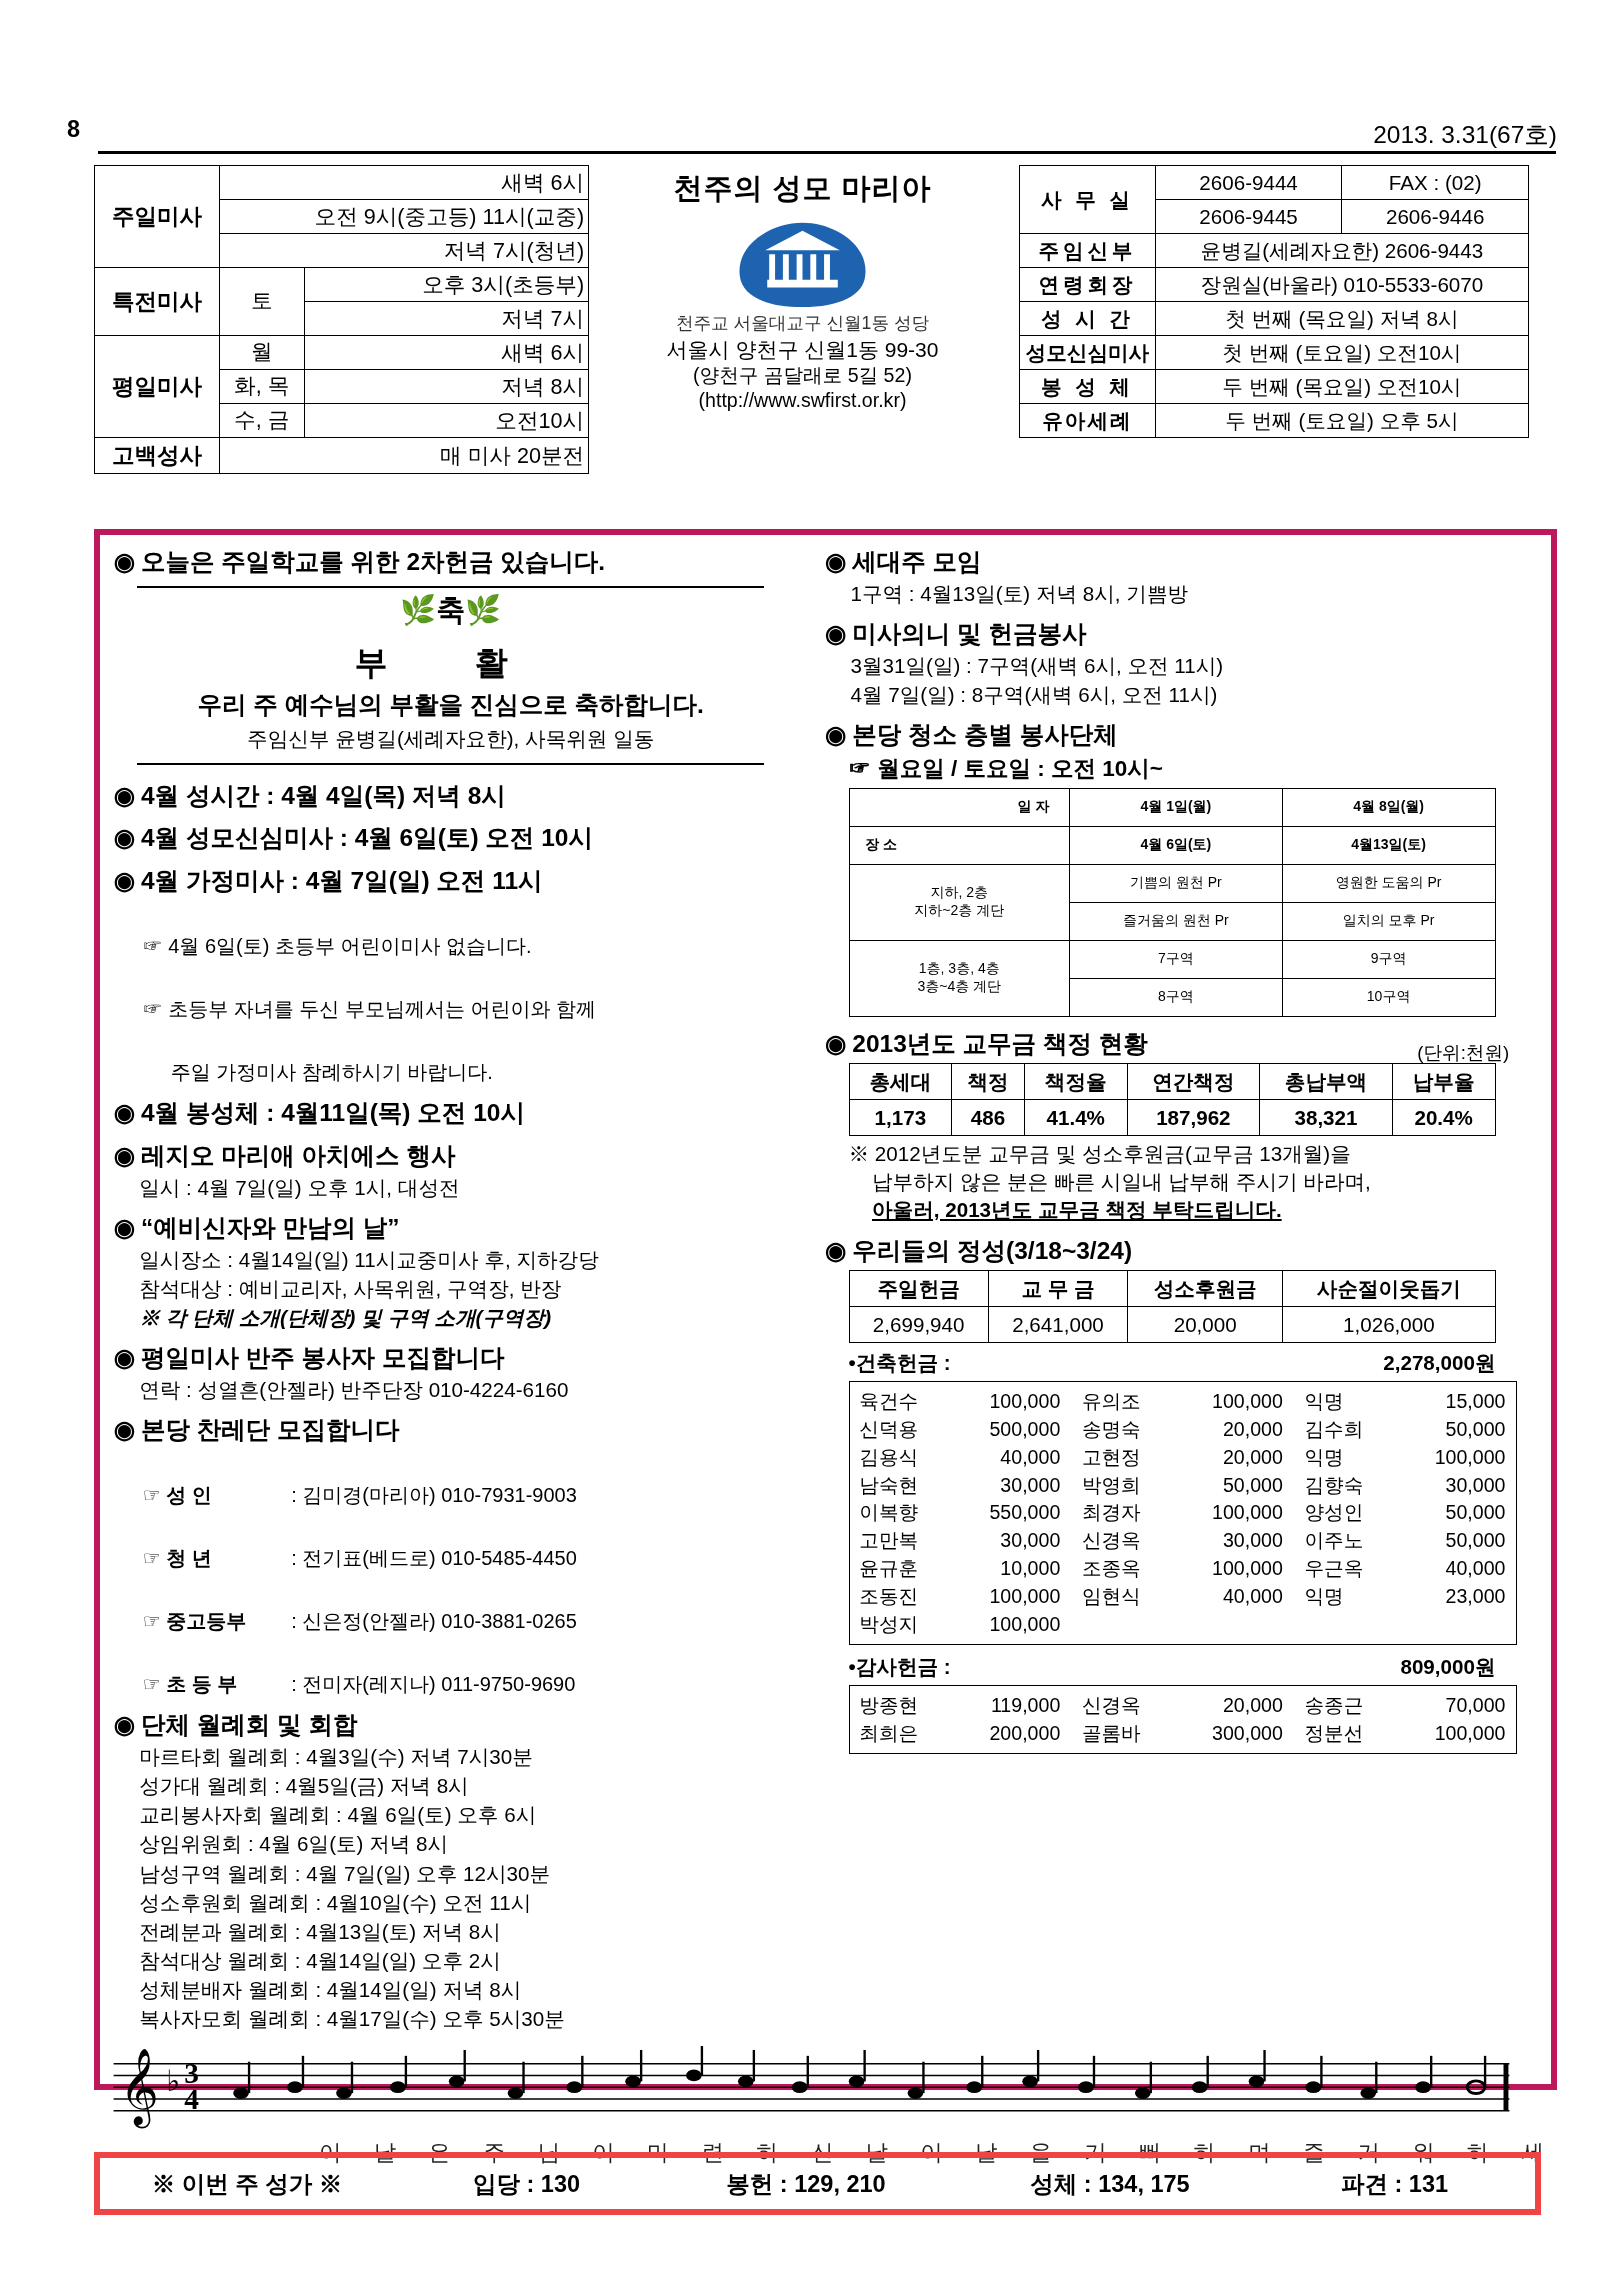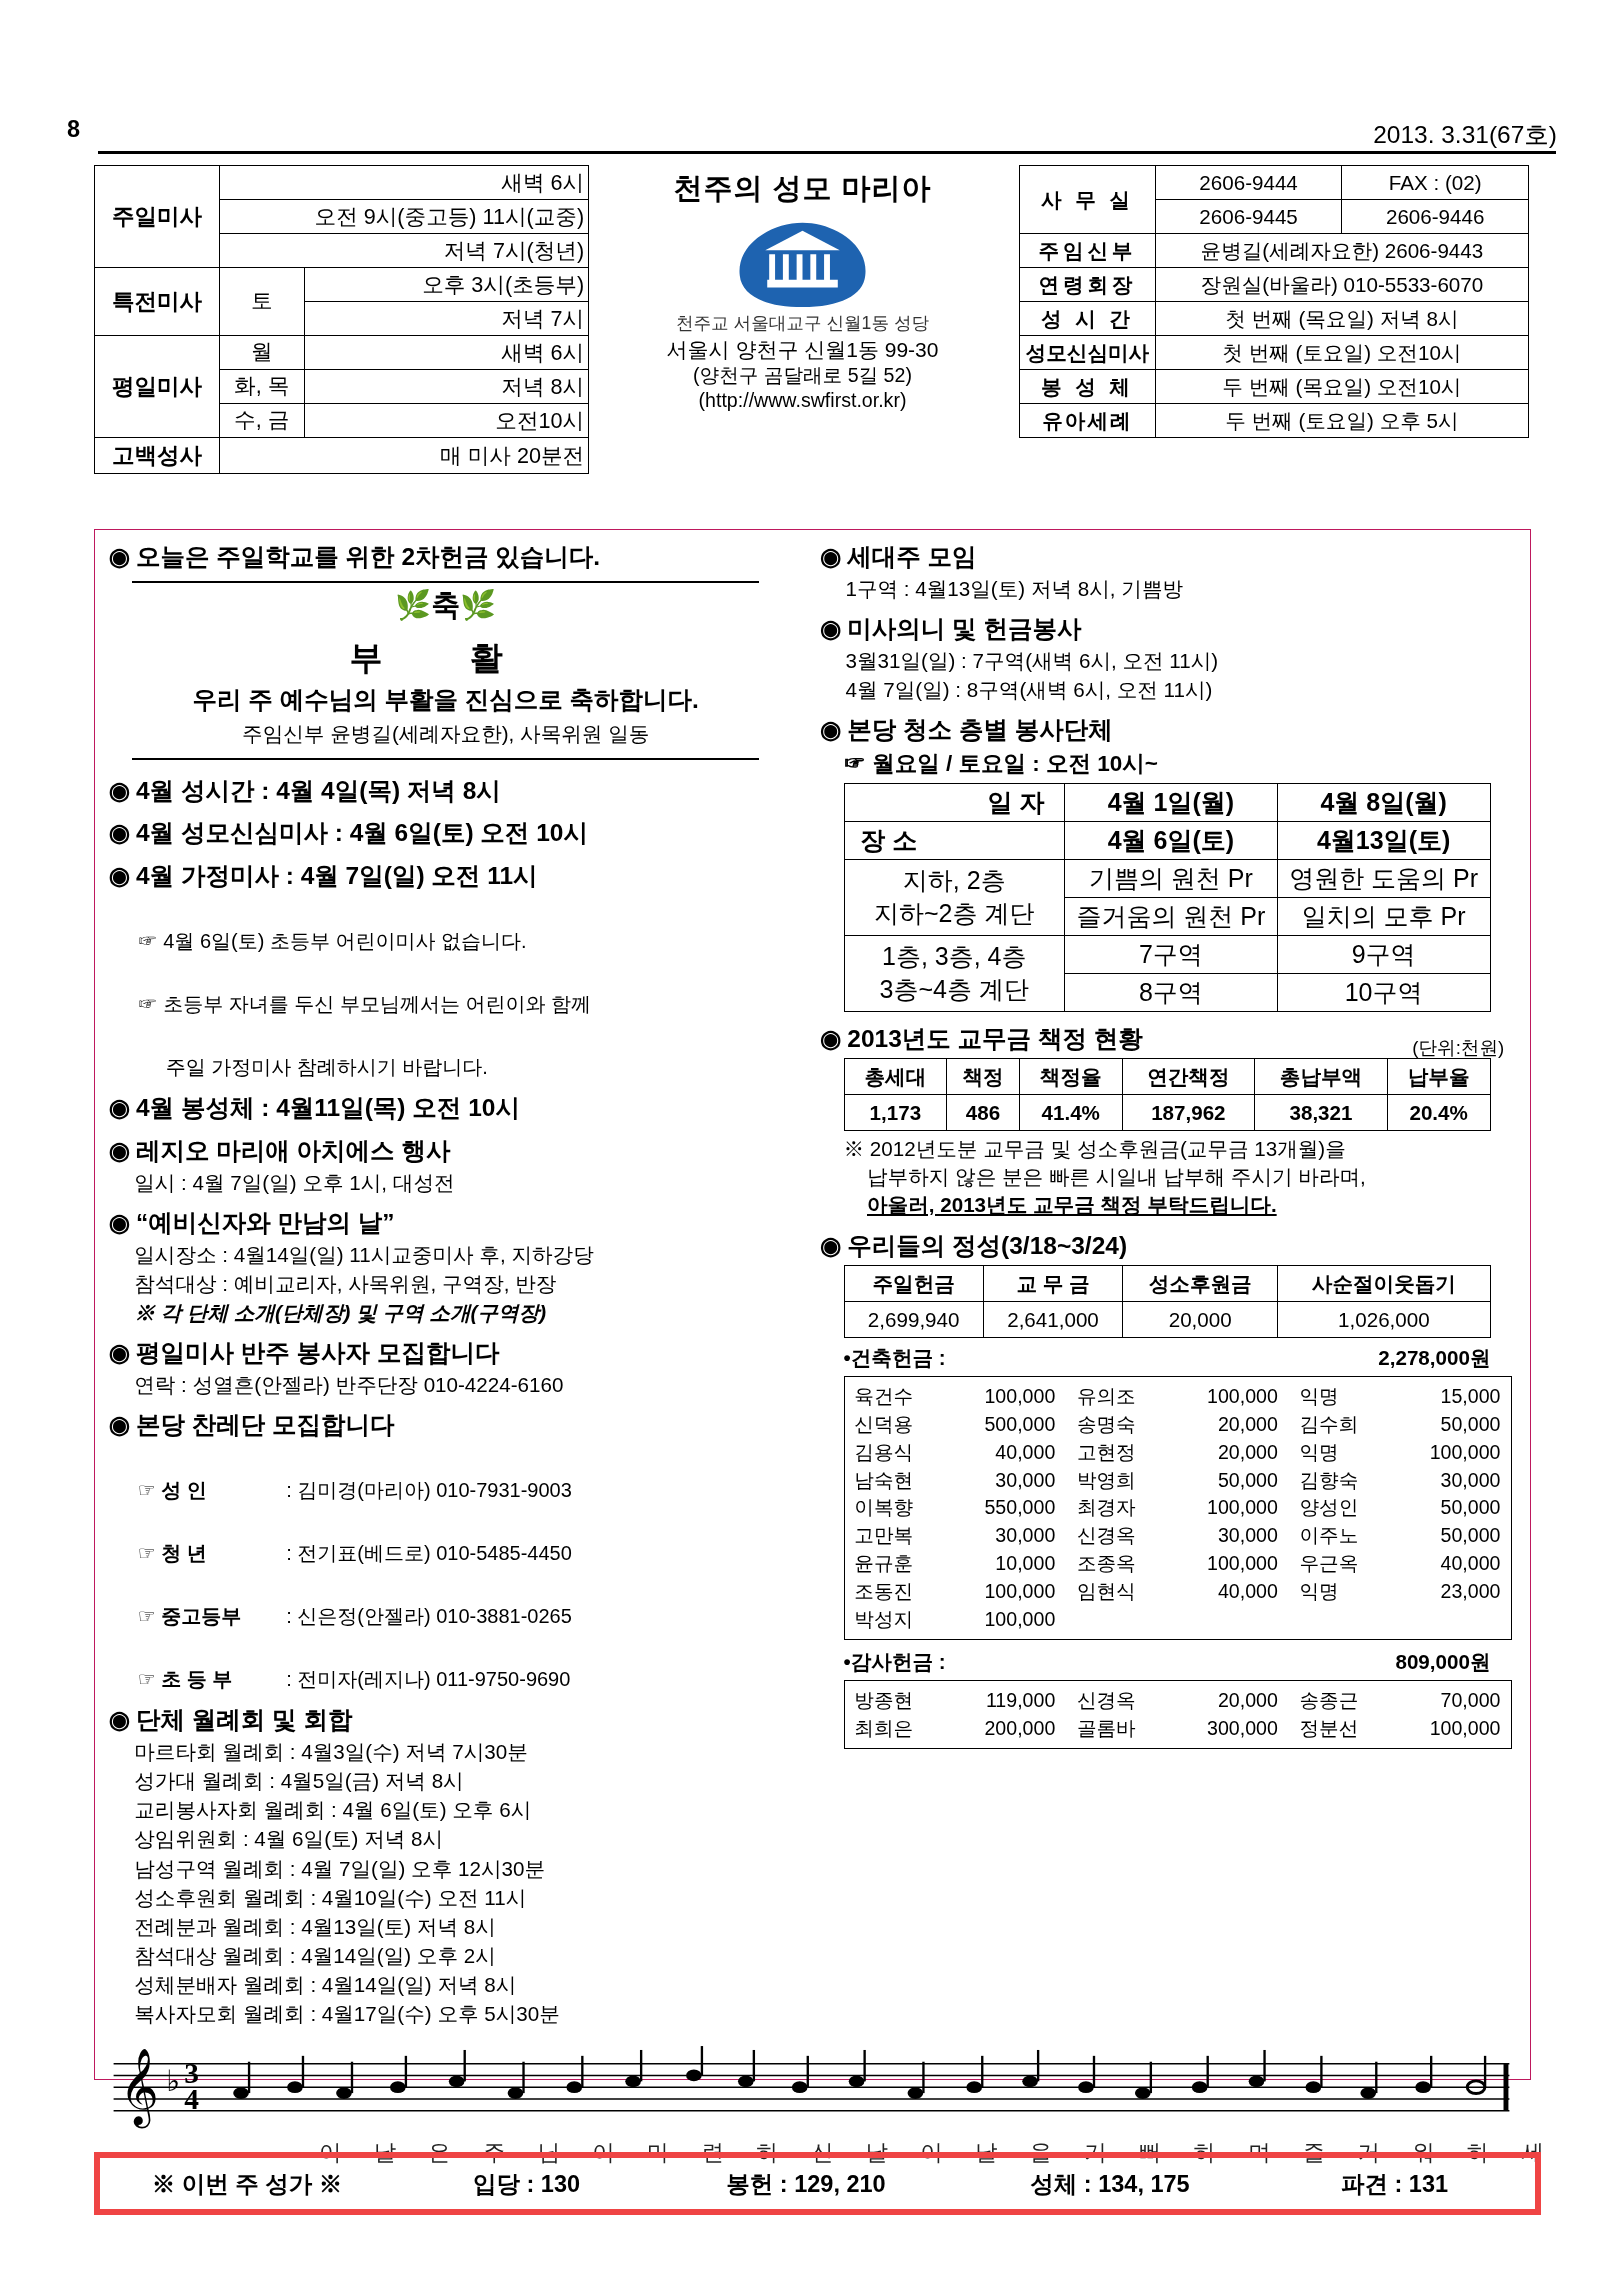--- a/index.html
+++ b/index.html
@@ -40,41 +40,41 @@
   .cal3{font-size:19.6px;line-height:1.25;}
   .stamp{font-size:17.6px;color:#333;}
 
   
   .conttbl{position:absolute;right:0;top:0;width:510px;}
   .conttbl td{height:29px;font-size:20.6px;}
   .conttbl td.k{width:127px;font-weight:bold;letter-spacing:3.9px;}
   .conttbl td.v{font-size:20.6px;}
 
   
-  .mainbox{position:absolute;left:94px;top:529px;width:1435px;height:1549px;border:1px solid #be185d;}
+  .mainbox{position:absolute;left:94px;top:529px;width:1435px;height:1549px;border:6px solid #be185d;padding-left:16px;}
   .colL{position:absolute;left:13.7px;top:9.8px;width:686px;}
   .colR{position:absolute;left:725px;top:9.8px;width:696px;}
 
   .bullet{font-size:24.5px;font-weight:bold;margin:0 0 2px 0;display:block;}
   .bullet .dot{margin-right:5.9px;}
   .sub{font-size:20.6px;line-height:1.32;margin:0 0 3.9px 25.5px;}
   .sub.tight{margin-bottom:2px;}
   .item{margin-bottom:9.8px;}
 
   .grace{margin:7.8px 0 13.7px 0;border-top:2px solid #000;border-bottom:2px solid #000;padding:5.9px 0 9.8px;text-align:center;width:627px;margin-left:23.5px;position:relative;}
   .grace .bu{font-size:33px;font-weight:bold;letter-spacing:39px;margin:7.8px 0 2px;}
   .grace .l1{font-size:24.5px;font-weight:bold;}
   .grace .l2{font-size:20.6px;margin-top:3.9px;}
   .wreath{font-size:29px;font-weight:bold;position:relative;top:-2px;}
 
   .arrow{margin-left:29px;font-size:20px;line-height:1.35;margin-top:36px;}
 
   
   .cleantbl{width:647px;margin:3.9px 0 9.8px 23.5px;}
-  .cleantbl td{height:33px;font-size:25px;}
+  .cleantbl td{height:33px;font-size:14px;}
   .cleantbl td.hd{font-weight:bold;}
 
   .feetbl{width:647px;margin:3.9px 0 3.9px 23.5px;}
   .feetbl td{height:31px;font-size:20.6px;}
   .feetbl td.hd{font-weight:bold;}
   .note{width:647px;margin-left:23.5px;font-size:20.6px;line-height:1.35;}
 
   .offtbl{width:647px;margin:3.9px 0 5.9px 23.5px;}
   .offtbl td{height:31px;font-size:20.6px;}
   .offtbl td.hd{font-weight:bold;}

